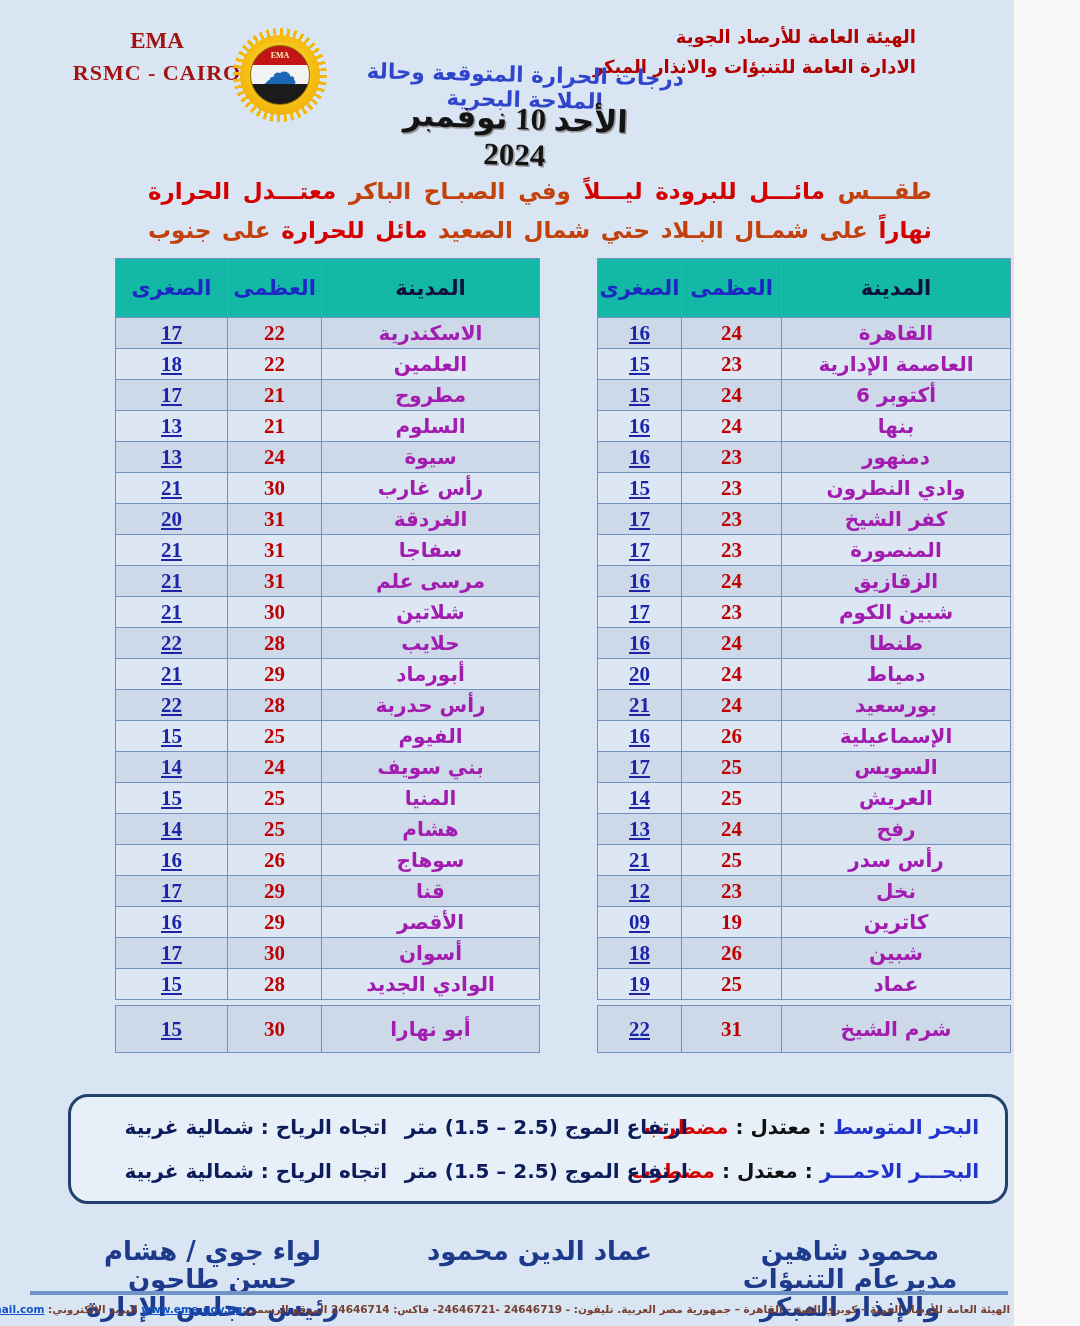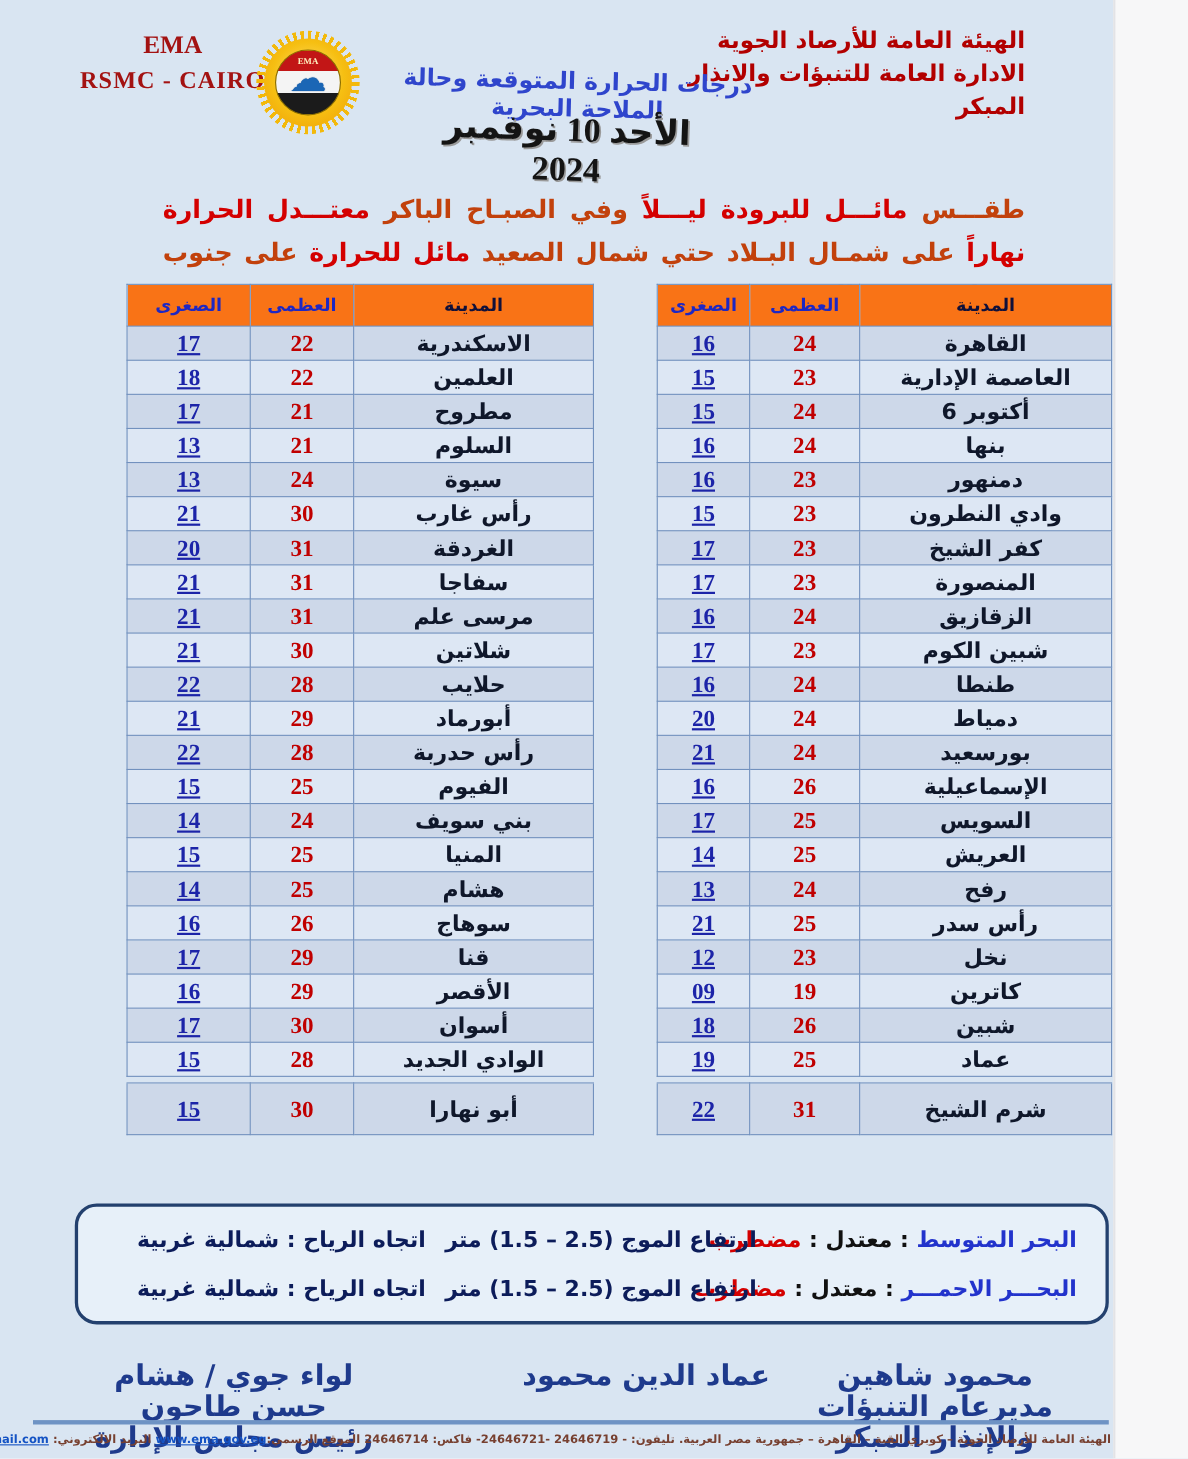--- a/index.html
+++ b/index.html
@@ -45,23 +45,23 @@
     position:absolute; top:5px; left:0; right:0; text-align:center;
     font-size:8px; font-weight:bold; color:#fff2c0;
     font-family:"Liberation Serif", serif;
   }
   .logo .cloud {
     position:absolute; top:9px; left:0; right:0; text-align:center;
     font-size:34px; line-height:34px; color:#1b66b5;
     text-shadow:0 0 1px #0d4a8f;
   }
   .agency-ar {
-    position:absolute; right:80px; top:22px; width:330px;
+    position:absolute; right:96px; top:22px; width:330px;
     direction:rtl; text-align:right; color:#b20000; font-weight:bold;
-    font-size:21px; line-height:30px;
+    font-size:18px; line-height:30px;
   }
   .doc-title {
     position:absolute; left:330px; top:62px; width:390px;
     direction:rtl; text-align:center; color:#2f45cc; font-weight:bold;
     font-size:21.5px; transform:rotate(1.4deg);
   }
   .doc-date {
     position:absolute; left:370px; top:100px; width:290px;
     direction:rtl; text-align:center; color:#141414; font-weight:bold;
     font-size:31px; transform:rotate(2deg);
@@ -83,26 +83,26 @@
     position:absolute; top:258px; border-collapse:collapse;
     table-layout:fixed;
   }
   #table-left  { left:115px; width:424px; }
   #table-right { left:597px; width:413px; }
   table.temps th, table.temps td {
     border:1px solid #7291be; text-align:center; vertical-align:middle;
     overflow:hidden;
   }
   table.temps thead th {
-    background:#f97316; height:38px; font-size:16px; font-weight:bold;
+    background:#14b8a6; height:59px; font-size:21px; font-weight:bold;
   }
   th.h-city { color:#10103a; }
   th.h-max, th.h-min { color:#1d27c4; }
   table.temps td { height:31px; font-weight:bold; }
-  td.c-city { font-size:20px; color:#0f172a; }
+  td.c-city { font-size:20px; color:#a21caf; }
   td.c-max  { font-size:21px; color:#c00000; font-family:"Liberation Serif", serif; }
   td.c-min  { font-size:21px; color:#1c24a8; font-family:"Liberation Serif", serif;text-decoration:underline; }
   tr.r-dark td  { background:#cdd8e9; }
   tr.r-light td { background:#dde7f4; }
   tr.gap td { height:6px; background:#d9e5f2; border-left:none; border-right:none; }
   tr.tall td { height:47px; }
 
   
   .marine {
     position:absolute; left:68px; top:1094px; width:940px; height:110px;
@@ -118,21 +118,21 @@
   .sea-state-mid { color:#111; }
   .sea-state-end { color:#d40000; }
   .wave-range { direction:ltr; unicode-bidi:embed; }
 
   
   .sig {
     position:absolute; top:1237px; direction:rtl; text-align:center;
     color:#1e3a8c; font-weight:bold; font-size:26px; line-height:28px;
   }
   #sig-right  { left:710px; width:280px; }
-  #sig-center { left:355px; width:345px;text-align:right; }
+  #sig-center { left:367px; width:345px; }
   #sig-left   { left:75px;  width:275px; }
 
   .divider {
     position:absolute; left:30px; top:1291px; width:978px; height:4px;
     background:#6e93c4;
   }
   .tiny-footer {
     position:absolute; left:25px; top:1303px; width:985px;
     direction:rtl; text-align:center; font-size:10.5px; font-weight:bold;
     color:#774030; white-space:nowrap;

